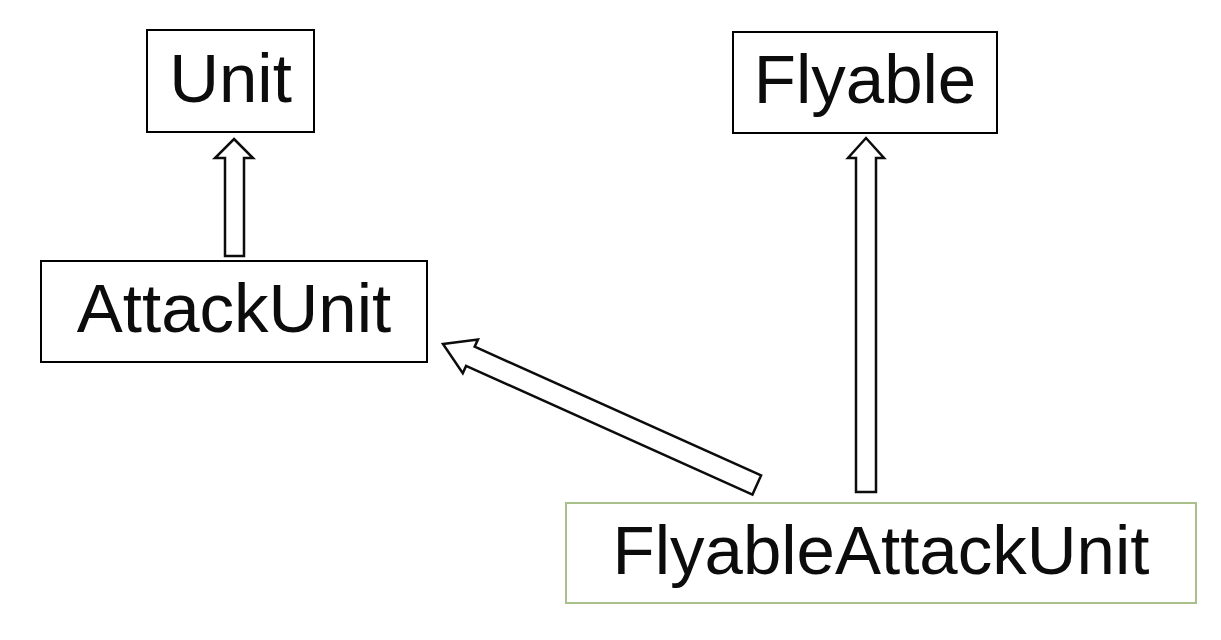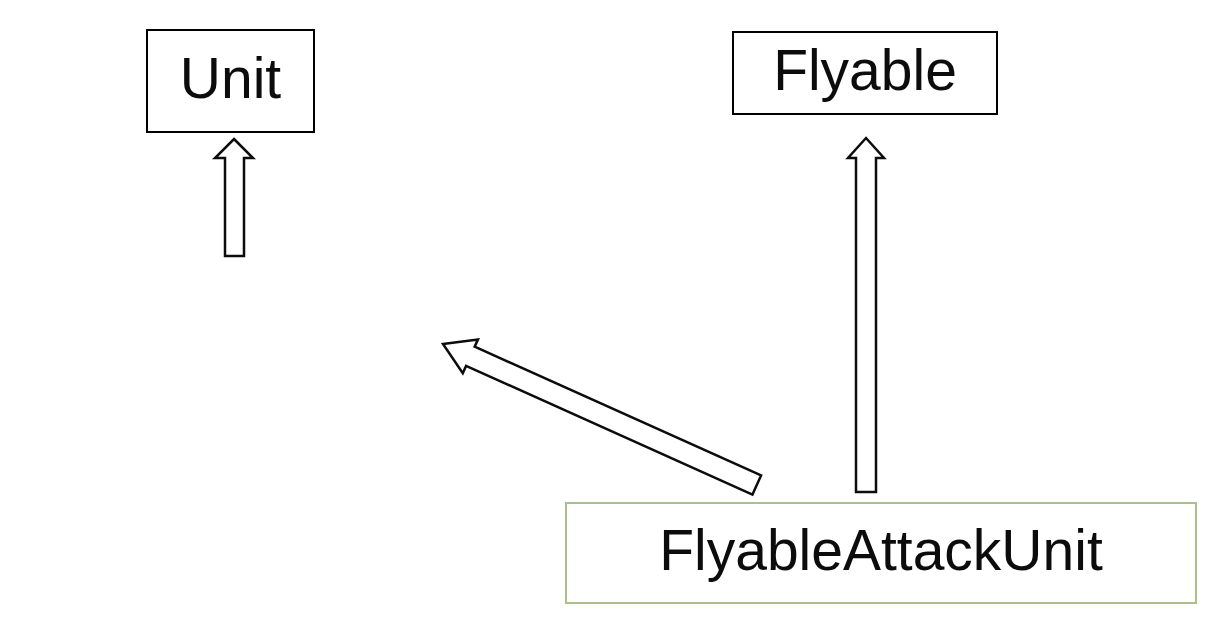--- a/index.html
+++ b/index.html
@@ -26,42 +26,42 @@
     position: absolute;
     box-sizing: border-box;
     background: #ffffff;
     border: 2px solid #000000;
     display: flex;
     align-items: center;
     justify-content: center;
     white-space: nowrap;
   }
   .node .label {
-    font-size: 57px;
+    font-size: 69px;
     line-height: 1;
     color: #0c0c0c;
     padding-bottom: 6px;
   }
   .node-unit {
     left: 146px;
     top: 29px;
     width: 169px;
     height: 104px;
   }
   .node-attack-unit {
     left: 40px;
     top: 260px;
     width: 388px;
     height: 103px;
   }
   .node-flyable {
     left: 732px;
     top: 31px;
     width: 266px;
-    height: 84px;
+    height: 103px;
   }
   .node-flyable-attack-unit {
     left: 565px;
     top: 502px;
     width: 632px;
     height: 102px;
     border: 2px solid #a9c08c;
     text-align: right;
   }
   .block-arrow {
@@ -82,20 +82,23 @@
 
     <polygon class="block-arrow" points="866,138 884,158 876,158 876,492 856,492 856,158 848,158"></polygon>
 
     <polygon class="block-arrow" transform="translate(443,344) rotate(24.2)" points="0,0 30,-18.5 30,-10.5 344,-10.5 344,10.5 30,10.5 30,18.5"></polygon>
   </svg>
 
   <div class="node node-unit">
     <span class="label">Unit</span>
   </div>
 
+  <div class="node node-attack-unit">
+    <span class="label">AttackUnit</span>
+  </div>
 
   <div class="node node-flyable">
     <span class="label">Flyable</span>
   </div>
 
   <div class="node node-flyable-attack-unit">
     <span class="label">FlyableAttackUnit</span>
   </div>
 
 </div>

